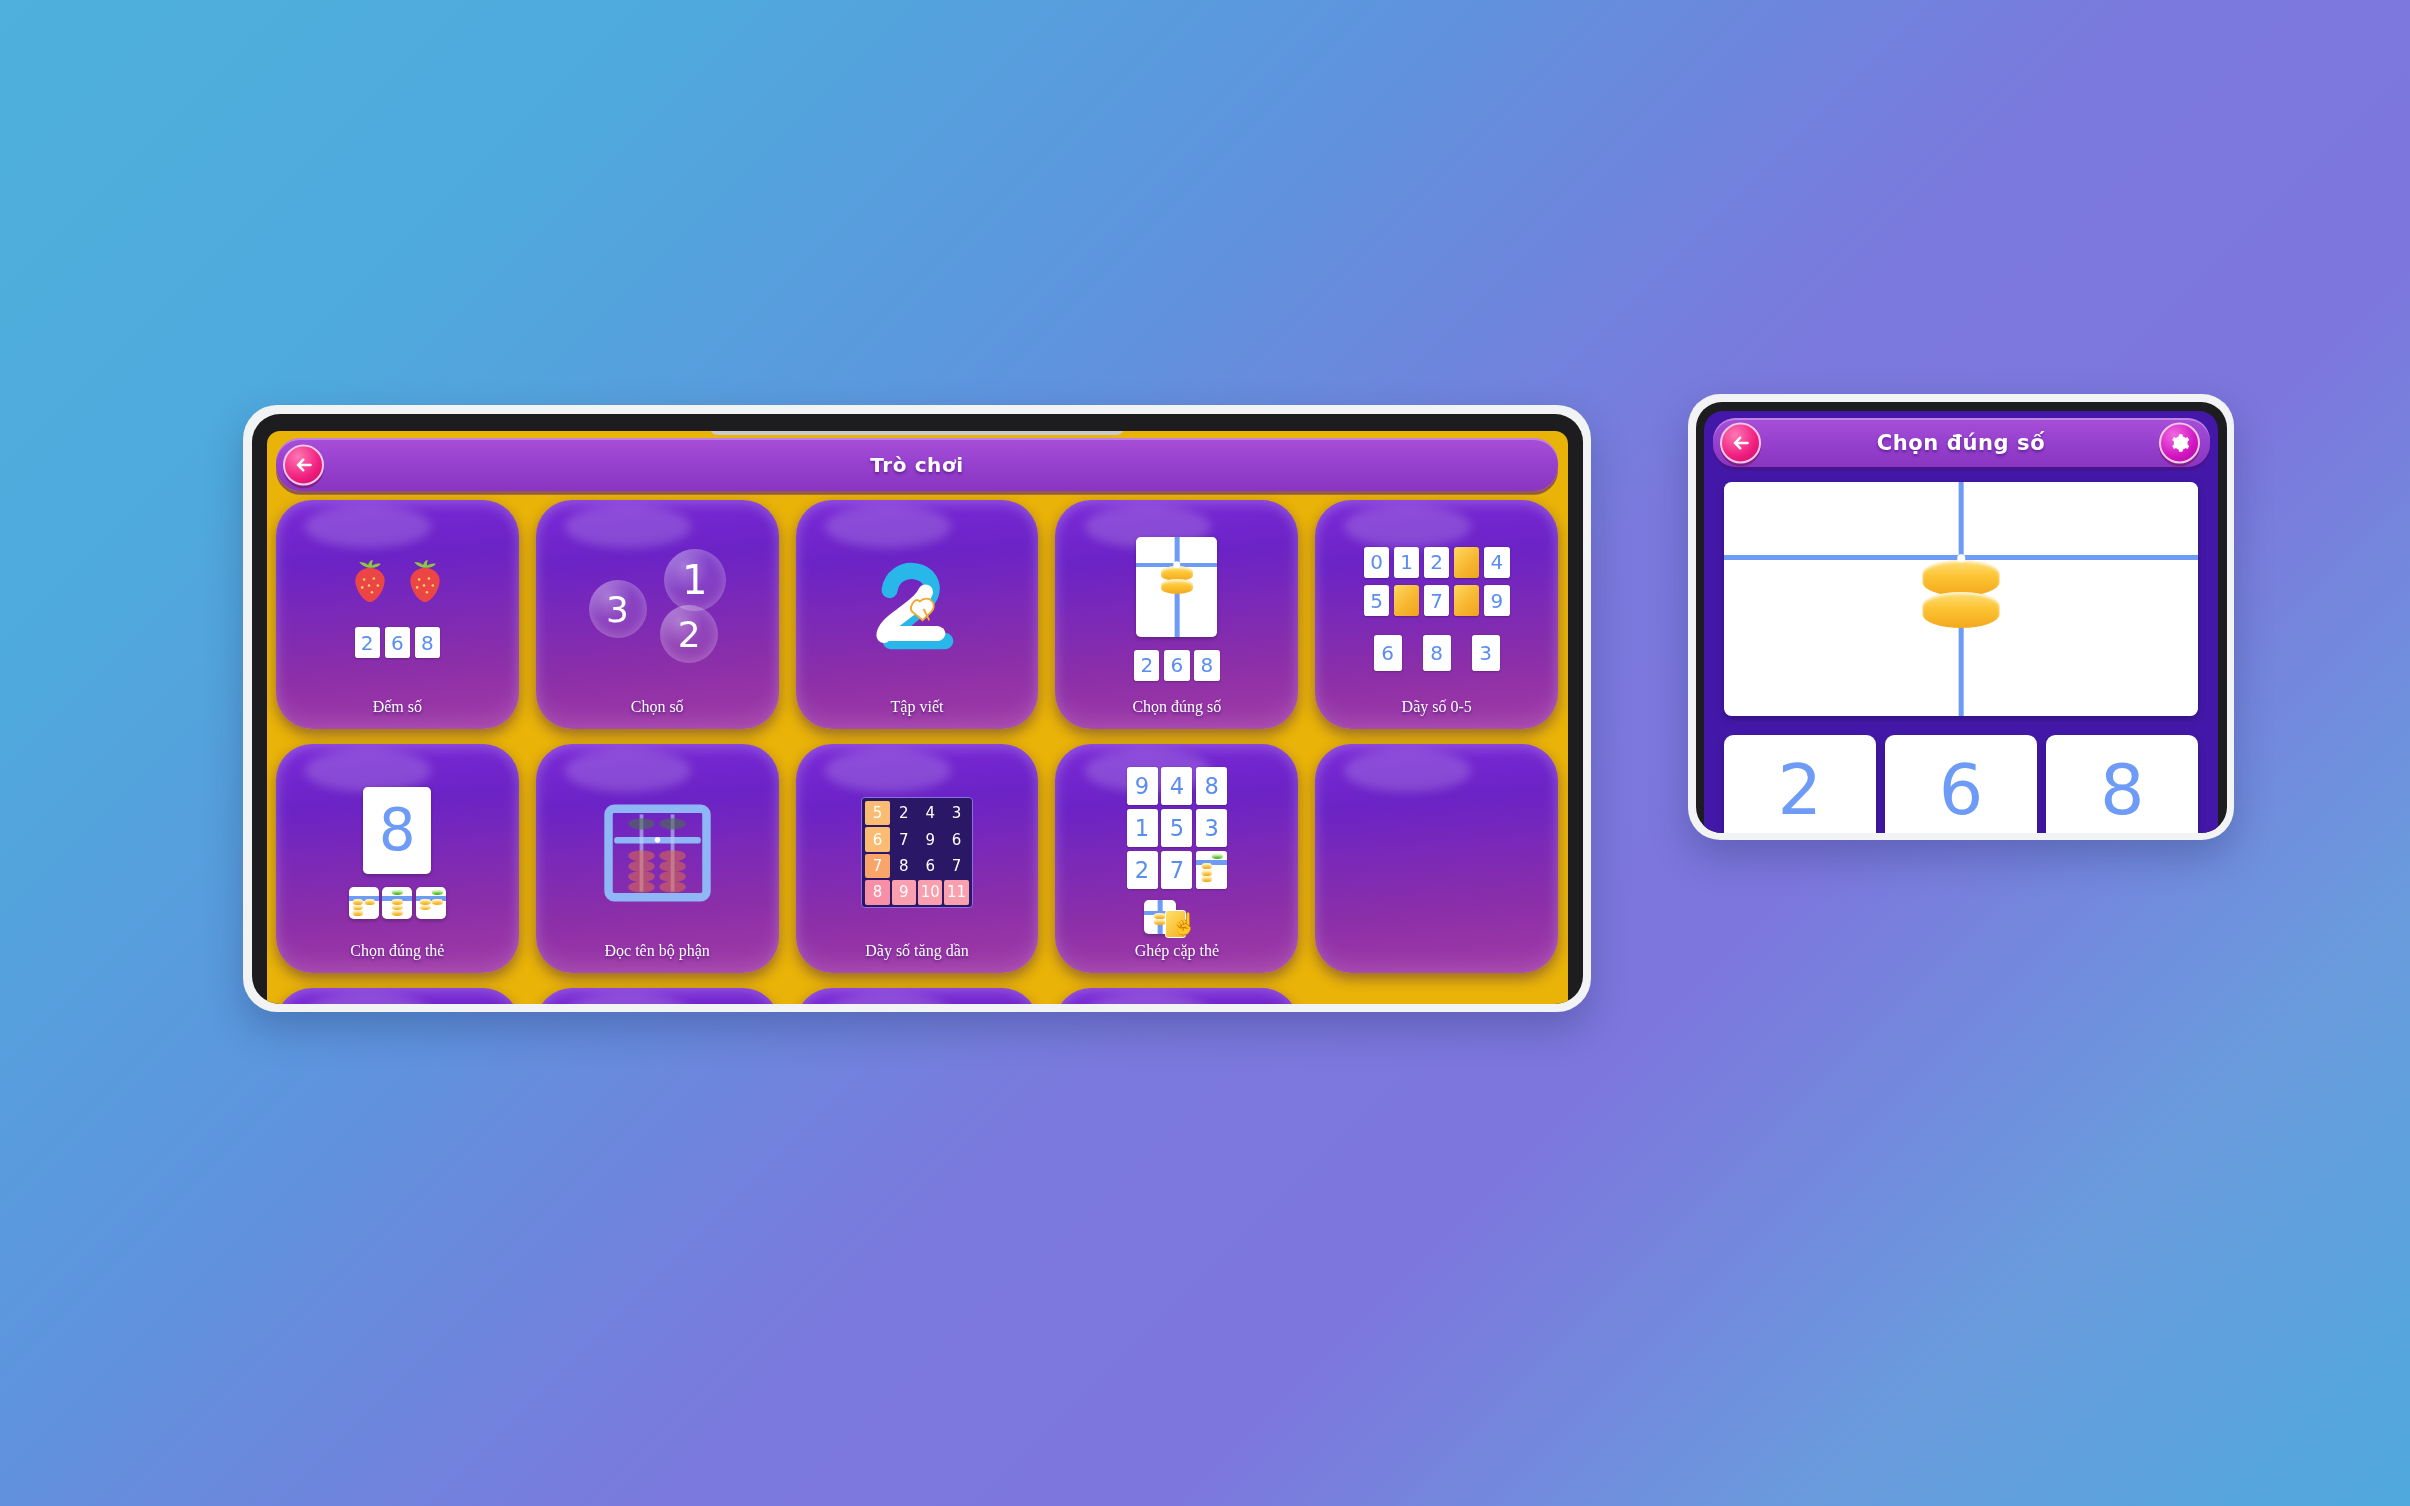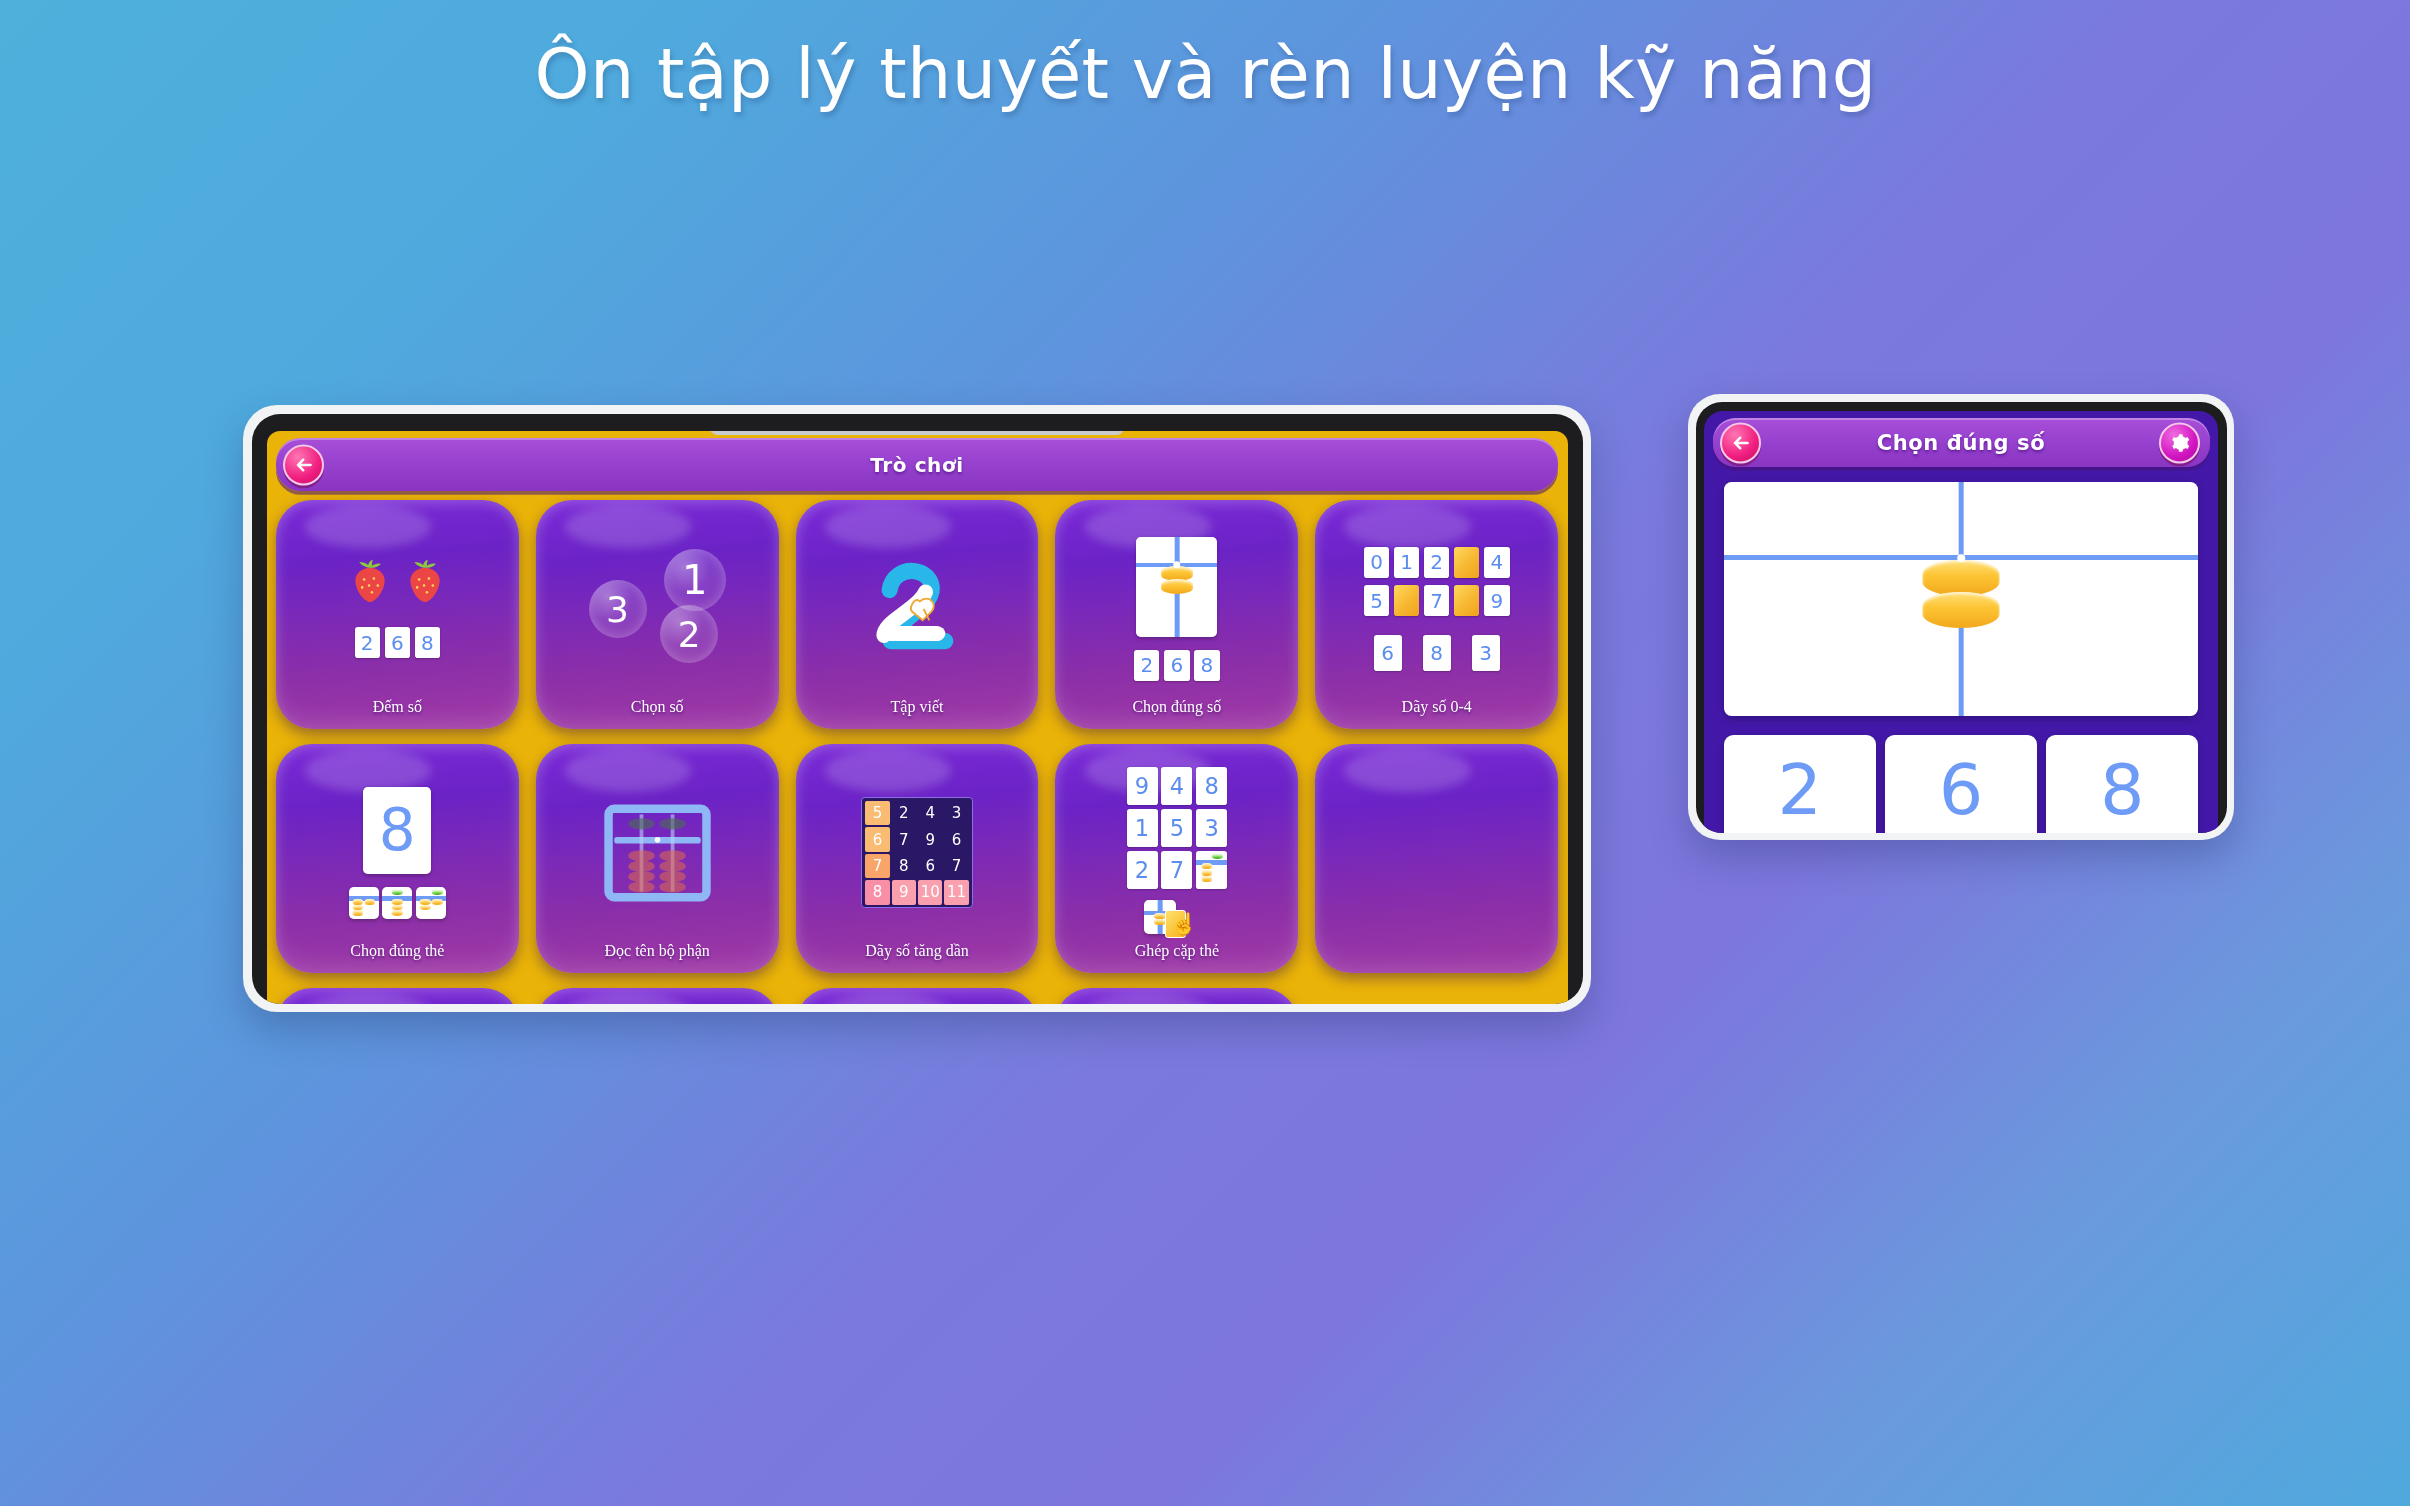--- a/index.html
+++ b/index.html
@@ -309,21 +309,20 @@
     flex: 1; height: 109px; background: #ffffff; border-radius: 9.4px;
     display: flex; align-items: center; justify-content: center;
     color: #6d9bf5; font-family: "DejaVu Sans", sans-serif; font-size: 70px;
     box-shadow: 0 3.8px 7.5px rgba(0,0,0,0.25);
   }
 </style>
 </head>
 <body>
 
 <div class="headline">
-  <span class="l1">Ôn tập lý thuyết và rèn luyện kỹ năng</span>
 </div>
 
 <div class="tablet">
   <div class="tablet-bezel">
     <div class="tablet-screen">
       <div class="tablet-speaker"></div>
 
       <div class="appbar">
         <div class="round-btn back-btn">
           <svg class="arrow-glyph" viewBox="0 0 24 24">
@@ -430,21 +429,21 @@
               <span class="ncard">7</span>
               <span class="ncard gold blank">KidsUP</span>
               <span class="ncard">9</span>
             </div>
             <div class="num-row" style="gap:21px;margin-top:11.3px">
               <span class="ncard" style="width:28px;height:36px">6</span>
               <span class="ncard" style="width:28px;height:36px">8</span>
               <span class="ncard" style="width:28px;height:36px">3</span>
             </div>
           </div>
-          <div class="tile-label">Dãy số 0-4</div>
+          <div class="tile-label">Dãy số 0-5</div>
         </div>
 
         <div class="tile">
           <div class="tile-art">
             <div class="bigcard">8</div>
             <div style="display:flex;gap:3.8px;margin-top:5.6px">
               <div class="abcard" style="width:30px;height:32px">
                 <span class="ab-h" style="top:9.4px"></span>
                 <span class="bead" style="width:10.4px;height:5.6px;top:12.2px;left:30%"></span>
                 <span class="bead" style="width:10.4px;height:5.6px;top:18px;left:30%"></span>

